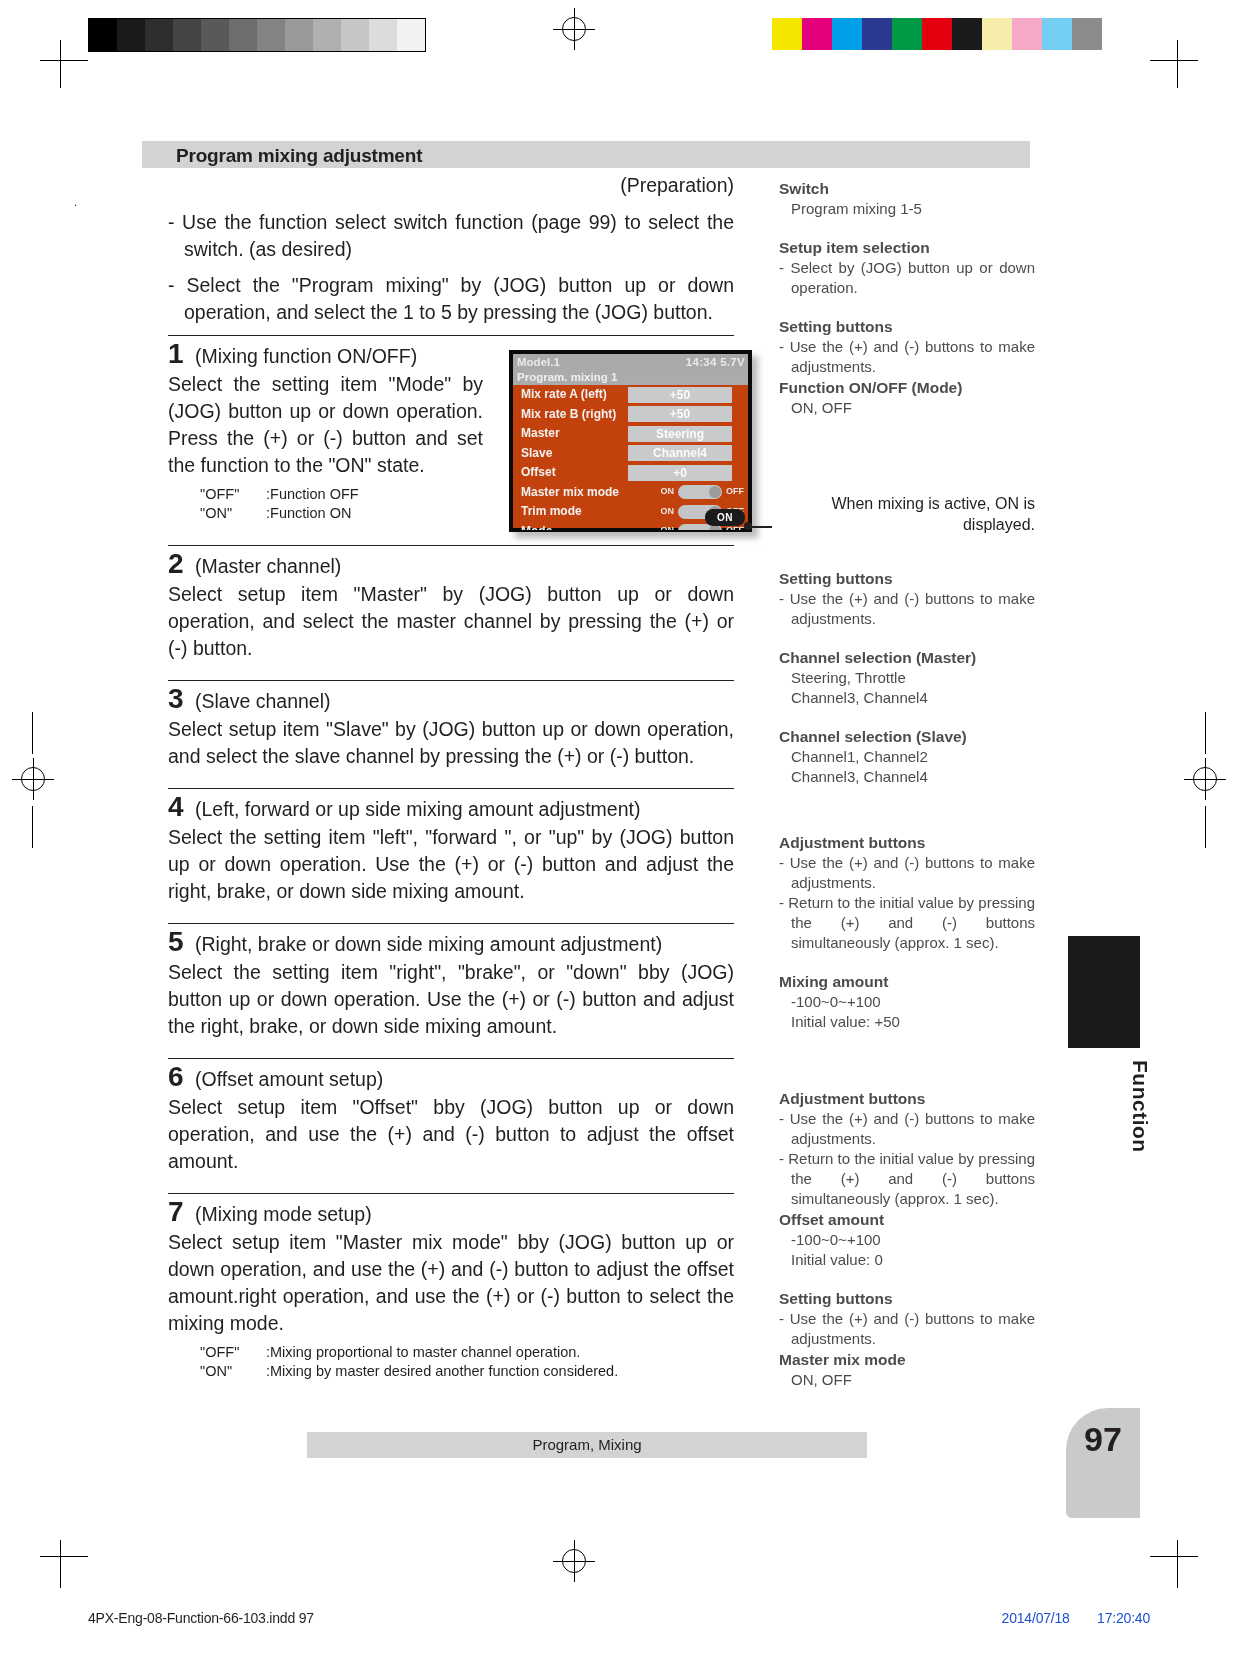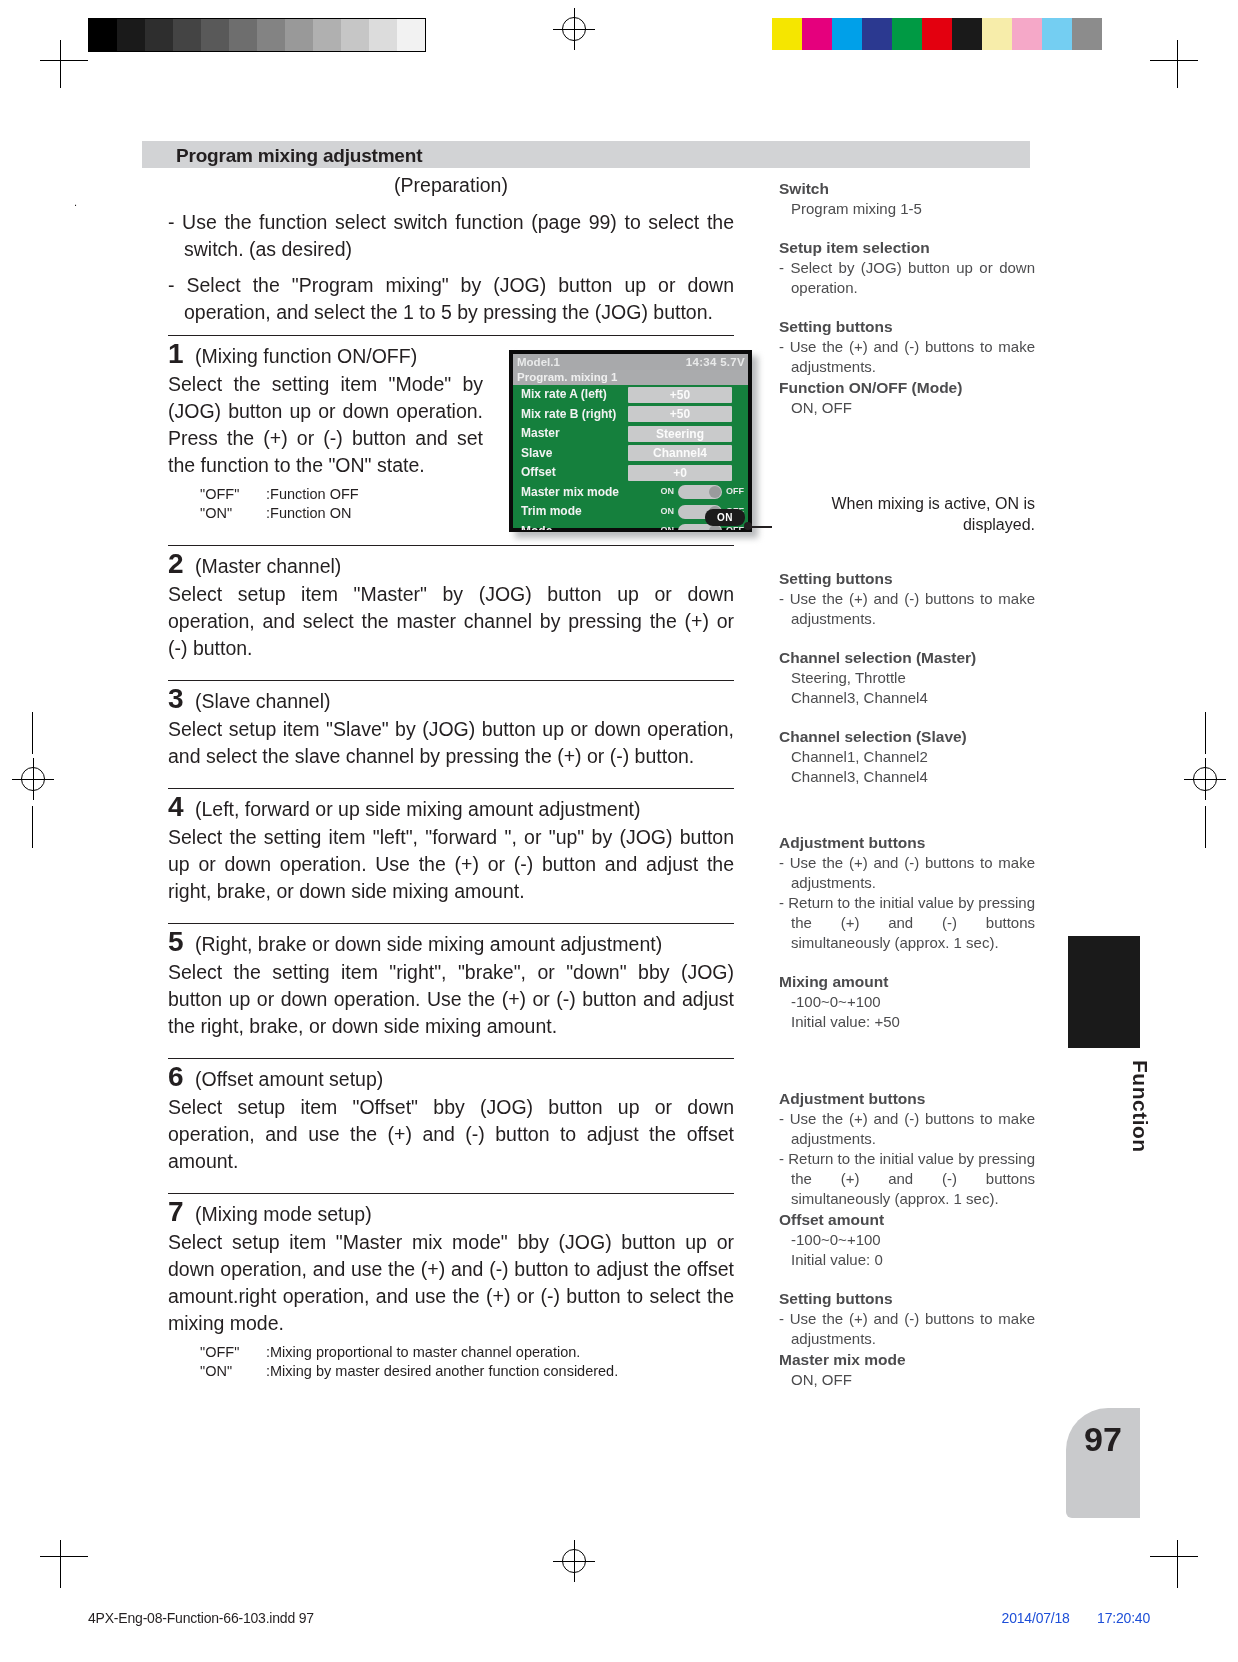--- a/index.html
+++ b/index.html
@@ -76,21 +76,21 @@
     position: absolute;
     left: 168px; top: 172px;
     width: 566px;
   }
   .para {
     font-size: 19.5px;
     line-height: 27px;
     margin: 0 0 4px 0;
     text-align: justify;
   }
-  .para.prep { text-align: center; margin-bottom: 10px; }
+  .para.prep { text-align: right; margin-bottom: 10px; }
   .dash-item {
     font-size: 19.5px;
     line-height: 27px;
     margin: 0 0 9px 0;
     padding-left: 16px;
     text-indent: -16px;
     text-align: justify;
   }
   .dash-item:last-child { margin-bottom: 0; }
 
@@ -149,21 +149,21 @@
     position: absolute; left: 0; top: 0;
     width: 243px; height: 182px;
     background: #0a0a0a;
     border: 2px solid #0a0a0a;
     box-sizing: border-box;
     overflow: hidden;
   }
   .lcd-inner {
     position: absolute;
     left: 2px; top: 2px; right: 2px; bottom: 2px;
-    background: #15803d;
+    background: #c2410c;
   }
   .lcd-topbar {
     position: relative;
     height: 16px;
     background: #a8a9ab;
     color: #e9eaea;
     font-size: 11.5px;
     font-weight: bold;
     line-height: 16px;
   }
@@ -654,20 +654,23 @@
     <div class="rc-spacer"></div>
     <div class="rc-h">Setting buttons</div>
     <div class="rc-p dash">- Use the (+) and (-) buttons to make adjustments.</div>
     <div class="rc-h">Master mix mode</div>
     <div class="rc-p indent">ON, OFF</div>
   </div>
 
   <div class="side-tab"></div>
   <div class="side-label">Function</div>
 
+  <div class="footer-bar">
+    <div class="label">Program, Mixing</div>
+  </div>
   <div class="page-tab"></div>
   <div class="page-num">97</div>
 
   <div class="slug-left">4PX-Eng-08-Function-66-103.indd   97</div>
   <div class="slug-right">
     <span>2014/07/18</span>
     <span class="sep"></span>
     <span>17:20:40</span>
   </div>
 

